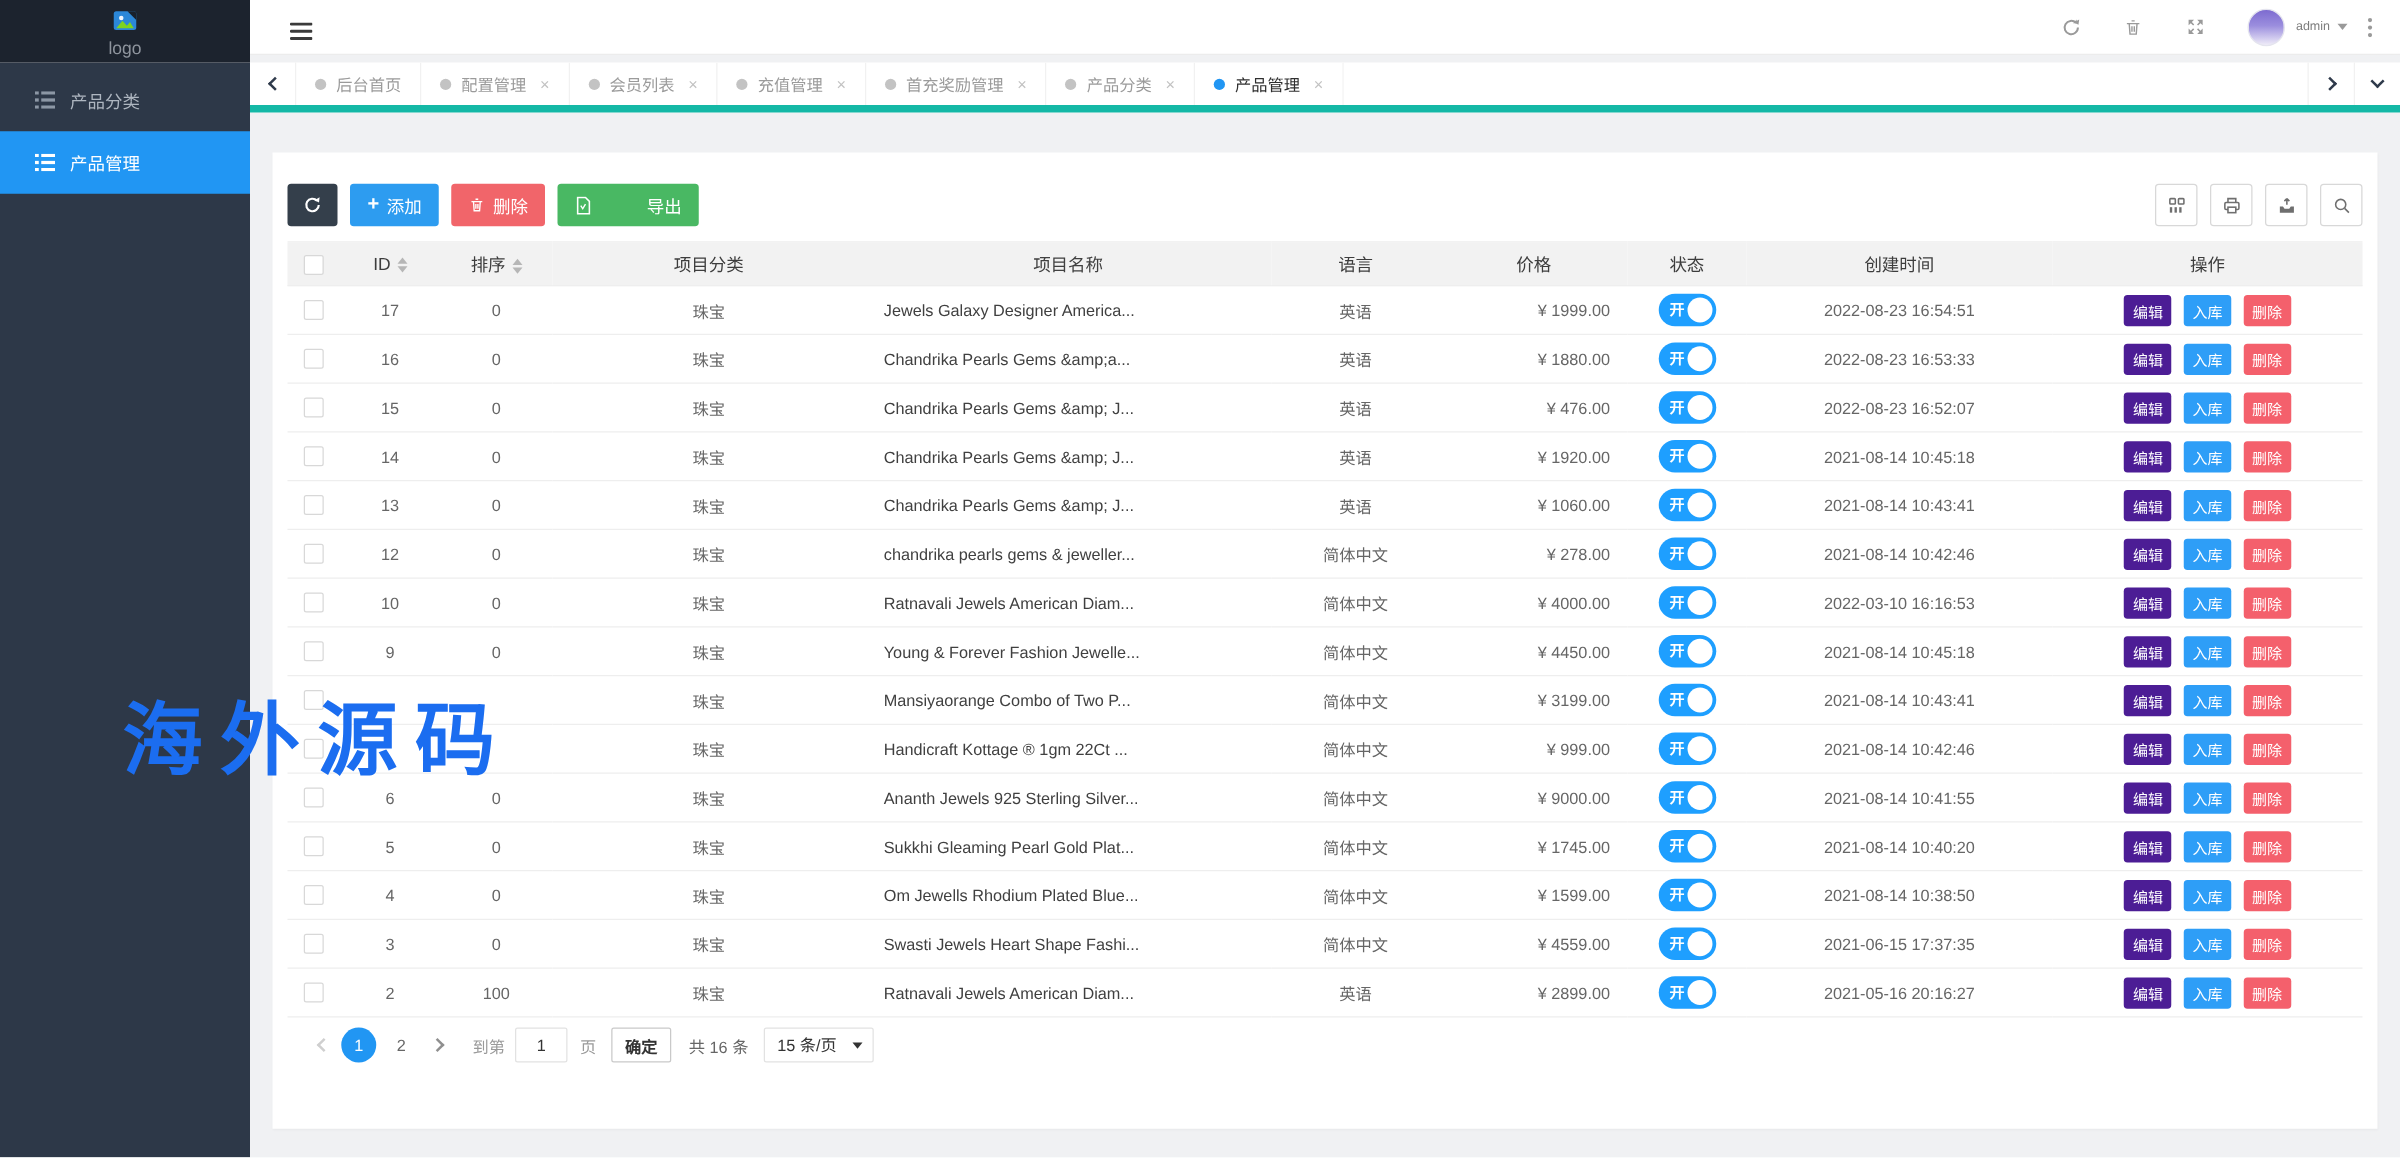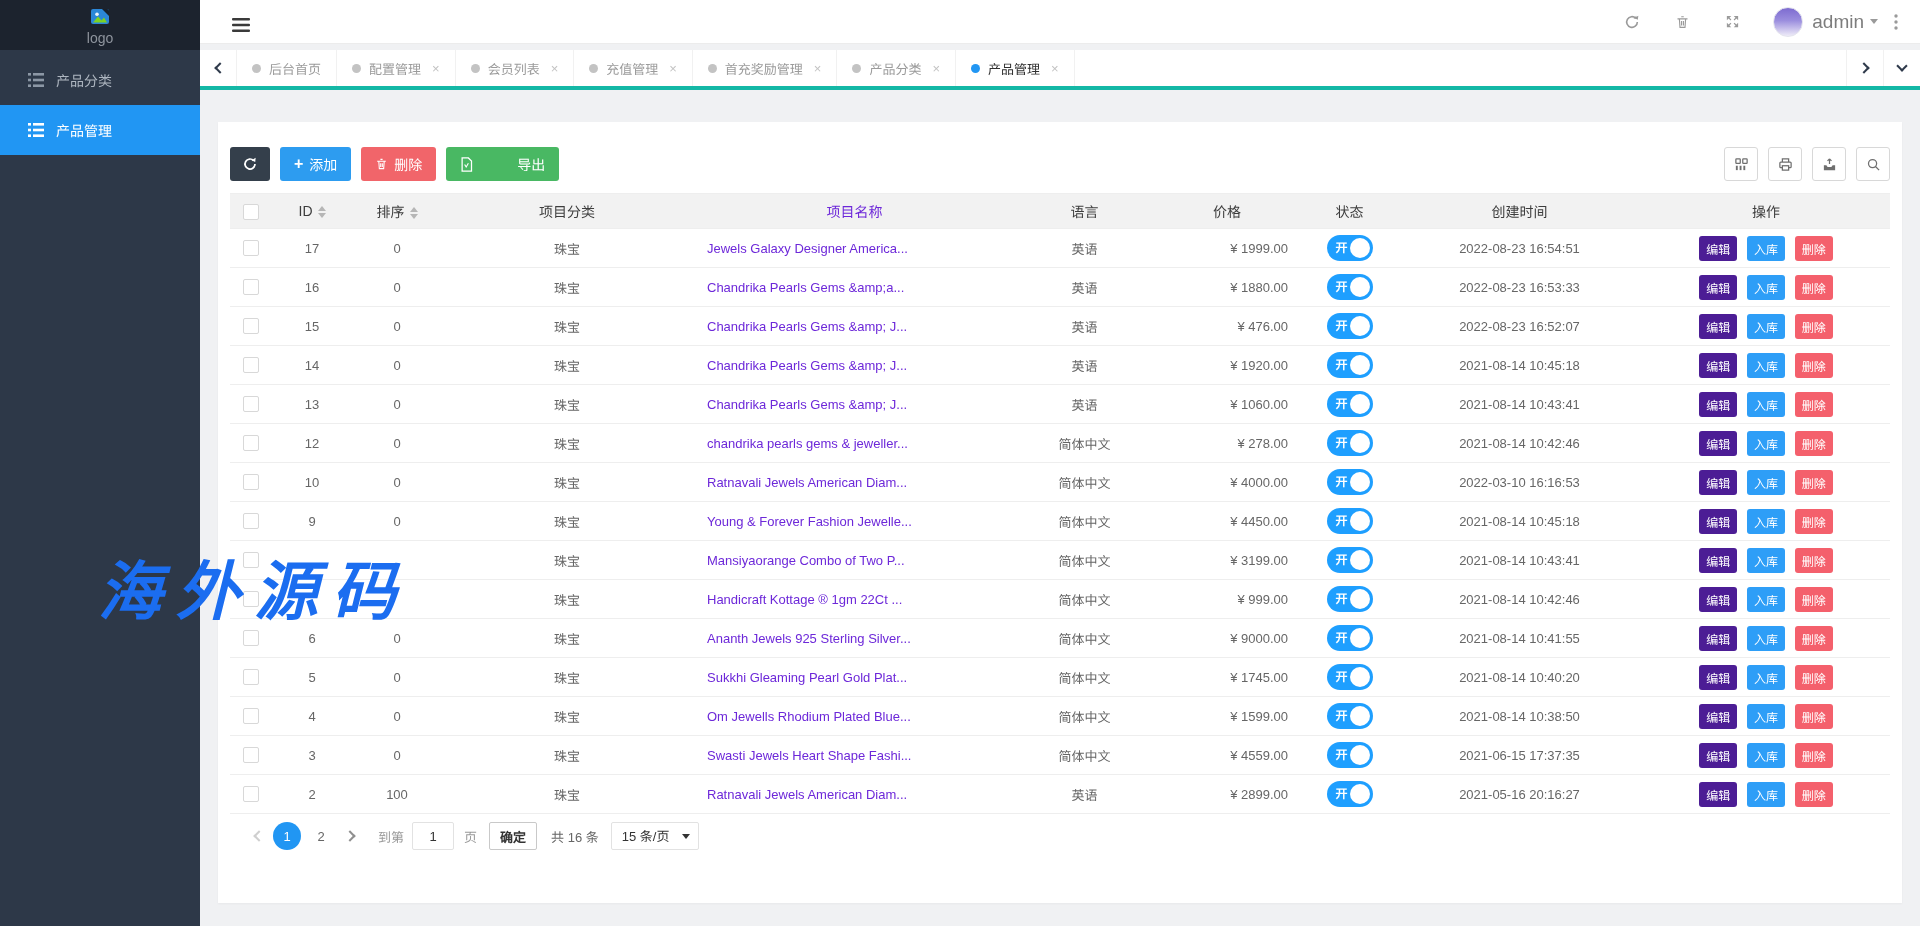--- a/index.html
+++ b/index.html
@@ -16,27 +16,27 @@
   .hamburger { width:22px; height:50px; margin:0 28px 0 30px; display:flex; align-items:center;
     justify-content:center; cursor:pointer; color:#3a3a3a; }
   .nav-items { display:flex; align-items:stretch; }
   .nav-item { padding:0 21px; display:flex; align-items:center; font-size:14px; color:#8d8d8d; cursor:pointer; white-space:nowrap; }
   .nav-item.active { background:#ececec; color:#333; }
   .header-right { margin-left:auto; display:flex; align-items:center; padding-right:14px; }
   .hd-icon { width:34px; height:50px; display:flex; align-items:center; justify-content:center;
     color:#9a9a9a; cursor:pointer; margin-left:16px; }
   .avatar { width:30px; height:30px; border-radius:50%; margin-left:24px;
     background:linear-gradient(180deg,#7d6bd0 0%,#9b8ede 45%,#efecf8 100%); border:1px solid #e4e4ee; }
-  .admin-name { font-size:19px; color:#7d7d7d; margin:0 6px 0 9px; cursor:pointer; }
+  .admin-name { font-size:10px; color:#7d7d7d; margin:0 6px 0 9px; cursor:pointer; }
   .caret-down { width:0; height:0; border-left:4px solid transparent; border-right:4px solid transparent;
     border-top:5px solid #9a9a9a; margin-right:6px; }
 
   
   .tabbar { position:absolute; top:50px; left:200px; right:0; height:40px; background:#fff;
-    border-bottom:4px solid #14b8a6; z-index:15; display:flex; align-items:stretch; }
+    border-bottom:6px solid #14b8a6; z-index:15; display:flex; align-items:stretch; }
   .tab-arrow { width:37px; display:flex; align-items:center; justify-content:center;
     border-right:1px solid #f1f1f1; cursor:pointer; }
   .tabs-scroll { display:flex; align-items:stretch; overflow:hidden; }
   .tab { display:flex; align-items:center; gap:8px; padding:0 15px; border-right:1px solid #f1f1f1;
     font-size:13px; color:#9b9b9b; cursor:pointer; white-space:nowrap; }
   .tab .dot { width:9px; height:9px; border-radius:50%; background:#c3c3c3; }
   .tab.active { color:#2f2f2f; }
   .tab.active .dot { background:#2196f3; }
   .tab .close { color:#c2c2c2; font-size:13px; margin-left:3px; }
   .tab-right { margin-left:auto; display:flex; }
@@ -71,21 +71,21 @@
   .toolbar-right { margin-left:auto; display:flex; }
   .icon-btn { width:34px; height:34px; border:1px solid #d8d8d8; border-radius:3px; background:#fff;
     color:#6f6f6f; display:inline-flex; align-items:center; justify-content:center; margin-left:10px; cursor:pointer; }
 
   
   table { width:100%; border-collapse:collapse; table-layout:fixed; margin-top:12px; }
   thead th { background:#f2f2f2; height:35px; font-size:14px; font-weight:400; color:#3d3d3d;
     border-top:1px solid #eee; border-bottom:1px solid #eee; text-align:center; white-space:nowrap; }
   tbody td { height:39px; border-bottom:1px solid #eee; font-size:13px; color:#666;
     text-align:center; white-space:nowrap; overflow:hidden; }
-  th.c-name, td.c-name { text-align:left; padding-left:15px; color:#6d28d9; }
+  th.c-name, td.c-name { text-align:left; padding-left:15px; color:#404040; }
   th.c-name { text-align:center; padding-left:0; }
   td.c-price { text-align:right; padding-right:14px; }
   th.c-price { text-align:center; padding-right:0;font-family:Liberation Serif, serif; }
   .cb { display:inline-block; width:16px; height:16px; border:1px solid #d8d8d8; border-radius:2px;
     background:#fff; vertical-align:middle; cursor:pointer; }
   .sort { display:inline-flex; flex-direction:column; gap:2px; margin-left:5px; vertical-align:middle; cursor:pointer; }
   .sort i { width:0; height:0; border-left:4px solid transparent; border-right:4px solid transparent; }
   .sort .up { border-bottom:5px solid #b6b6b6; }
   .sort .down { border-top:5px solid #b6b6b6; }
   .switch { position:relative; display:inline-block; width:46px; height:26px; border-radius:13px;
@@ -115,21 +115,21 @@
   .total { margin:0 12px 0 14px; color:#666; }
   .pp { position:relative; }
   .pp select { appearance:none; -webkit-appearance:none; height:28px; border:1px solid #e2e2e2;
     background:#fff; font-size:13px; color:#333; padding:0 28px 0 10px; border-radius:2px; cursor:pointer;
     font-family:inherit; }
   .pp::after { content:""; position:absolute; right:9px; top:12px; border-left:4px solid transparent;
     border-right:4px solid transparent; border-top:5px solid #333; pointer-events:none; }
 
   
   .watermark { position:absolute; left:98px; top:540px; z-index:50; pointer-events:none;
-    font-family:"DejaVu Serif","Liberation Serif",serif; font-style:italic; font-weight:900;
+    font-family:"DejaVu Serif","Liberation Serif",serif; font-weight:900;
     font-size:64px; letter-spacing:14px; color:#1b6df0; white-space:nowrap; }
 
   svg { display:block; }
 </style>
 </head>
 <body>
 
 <div id="app">
 
   <div class="header">

